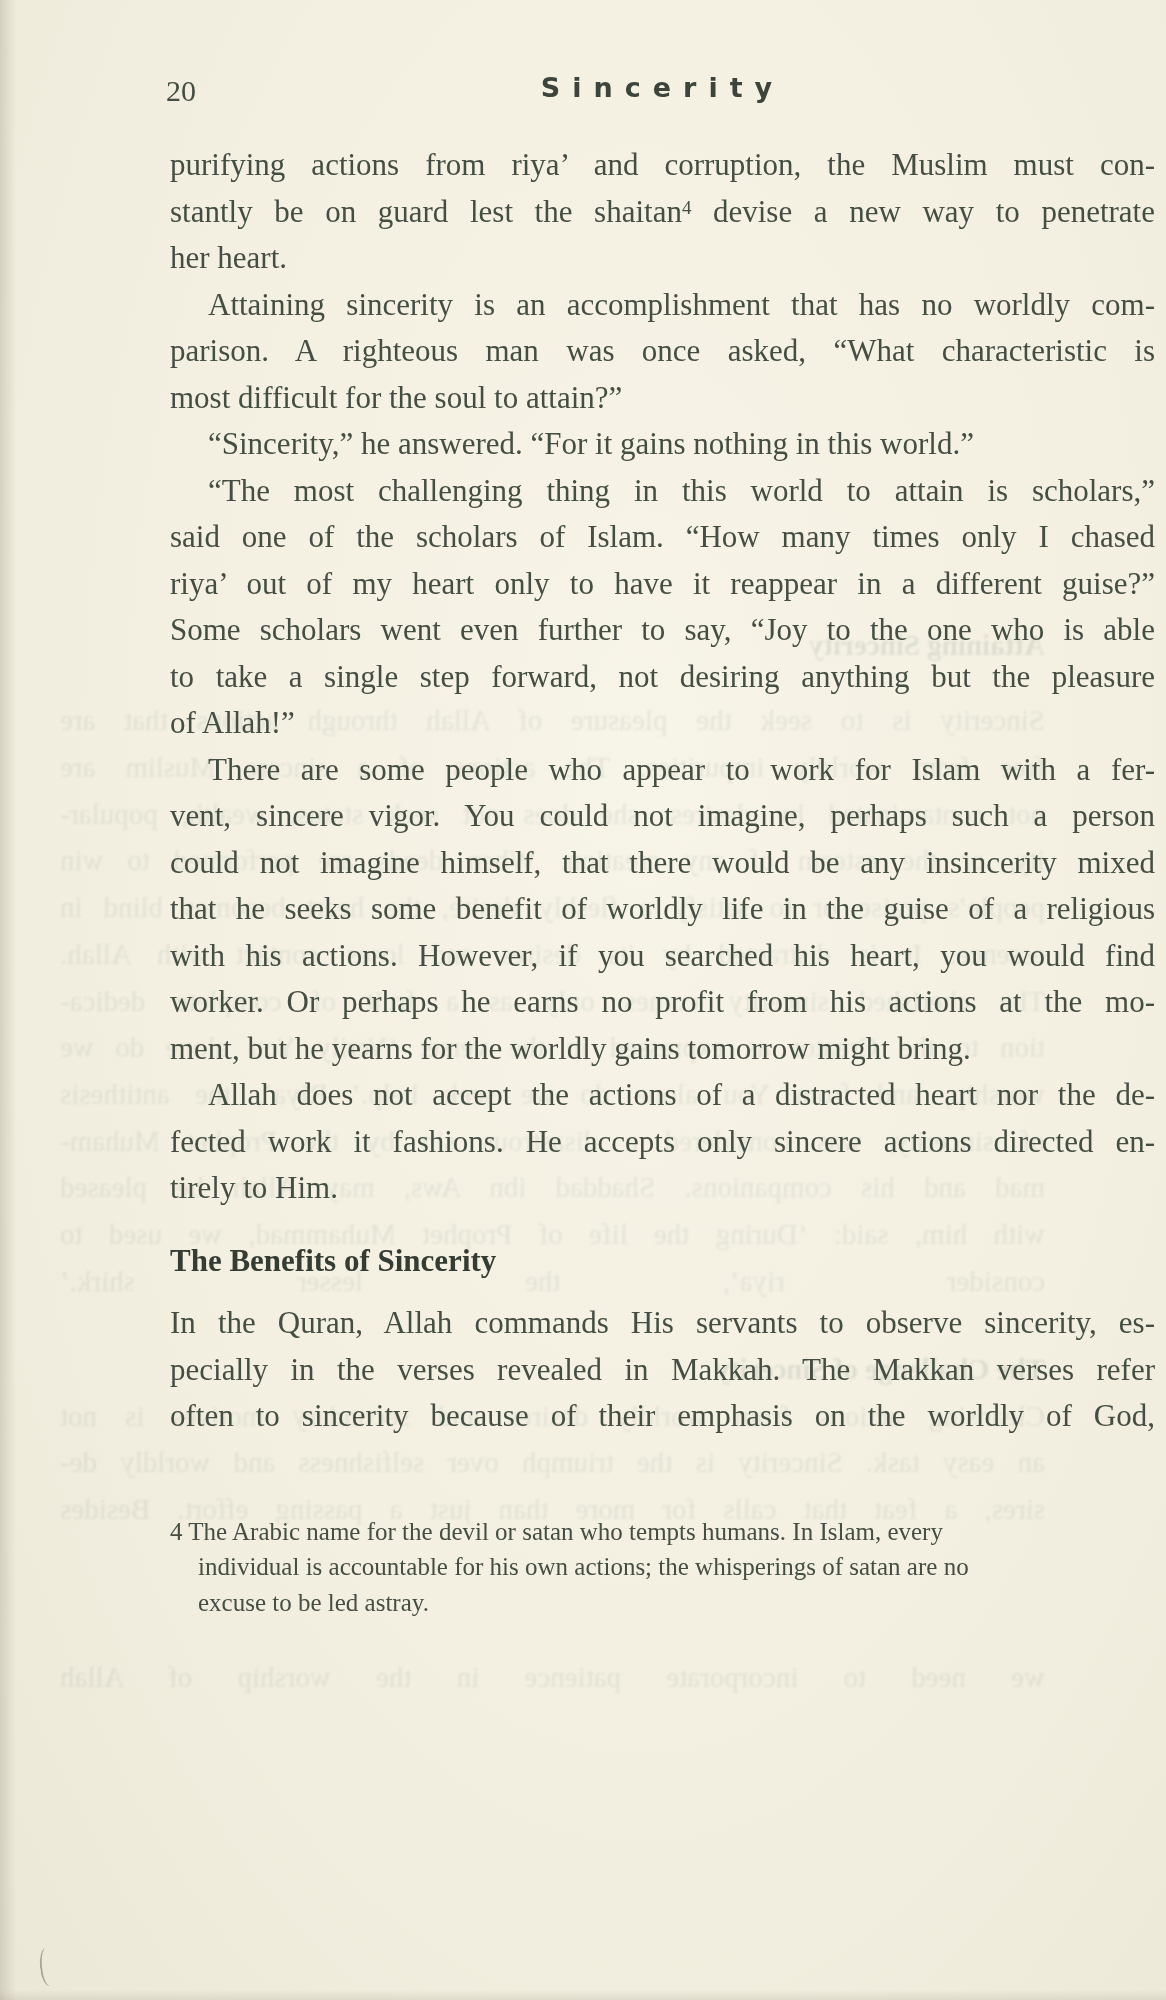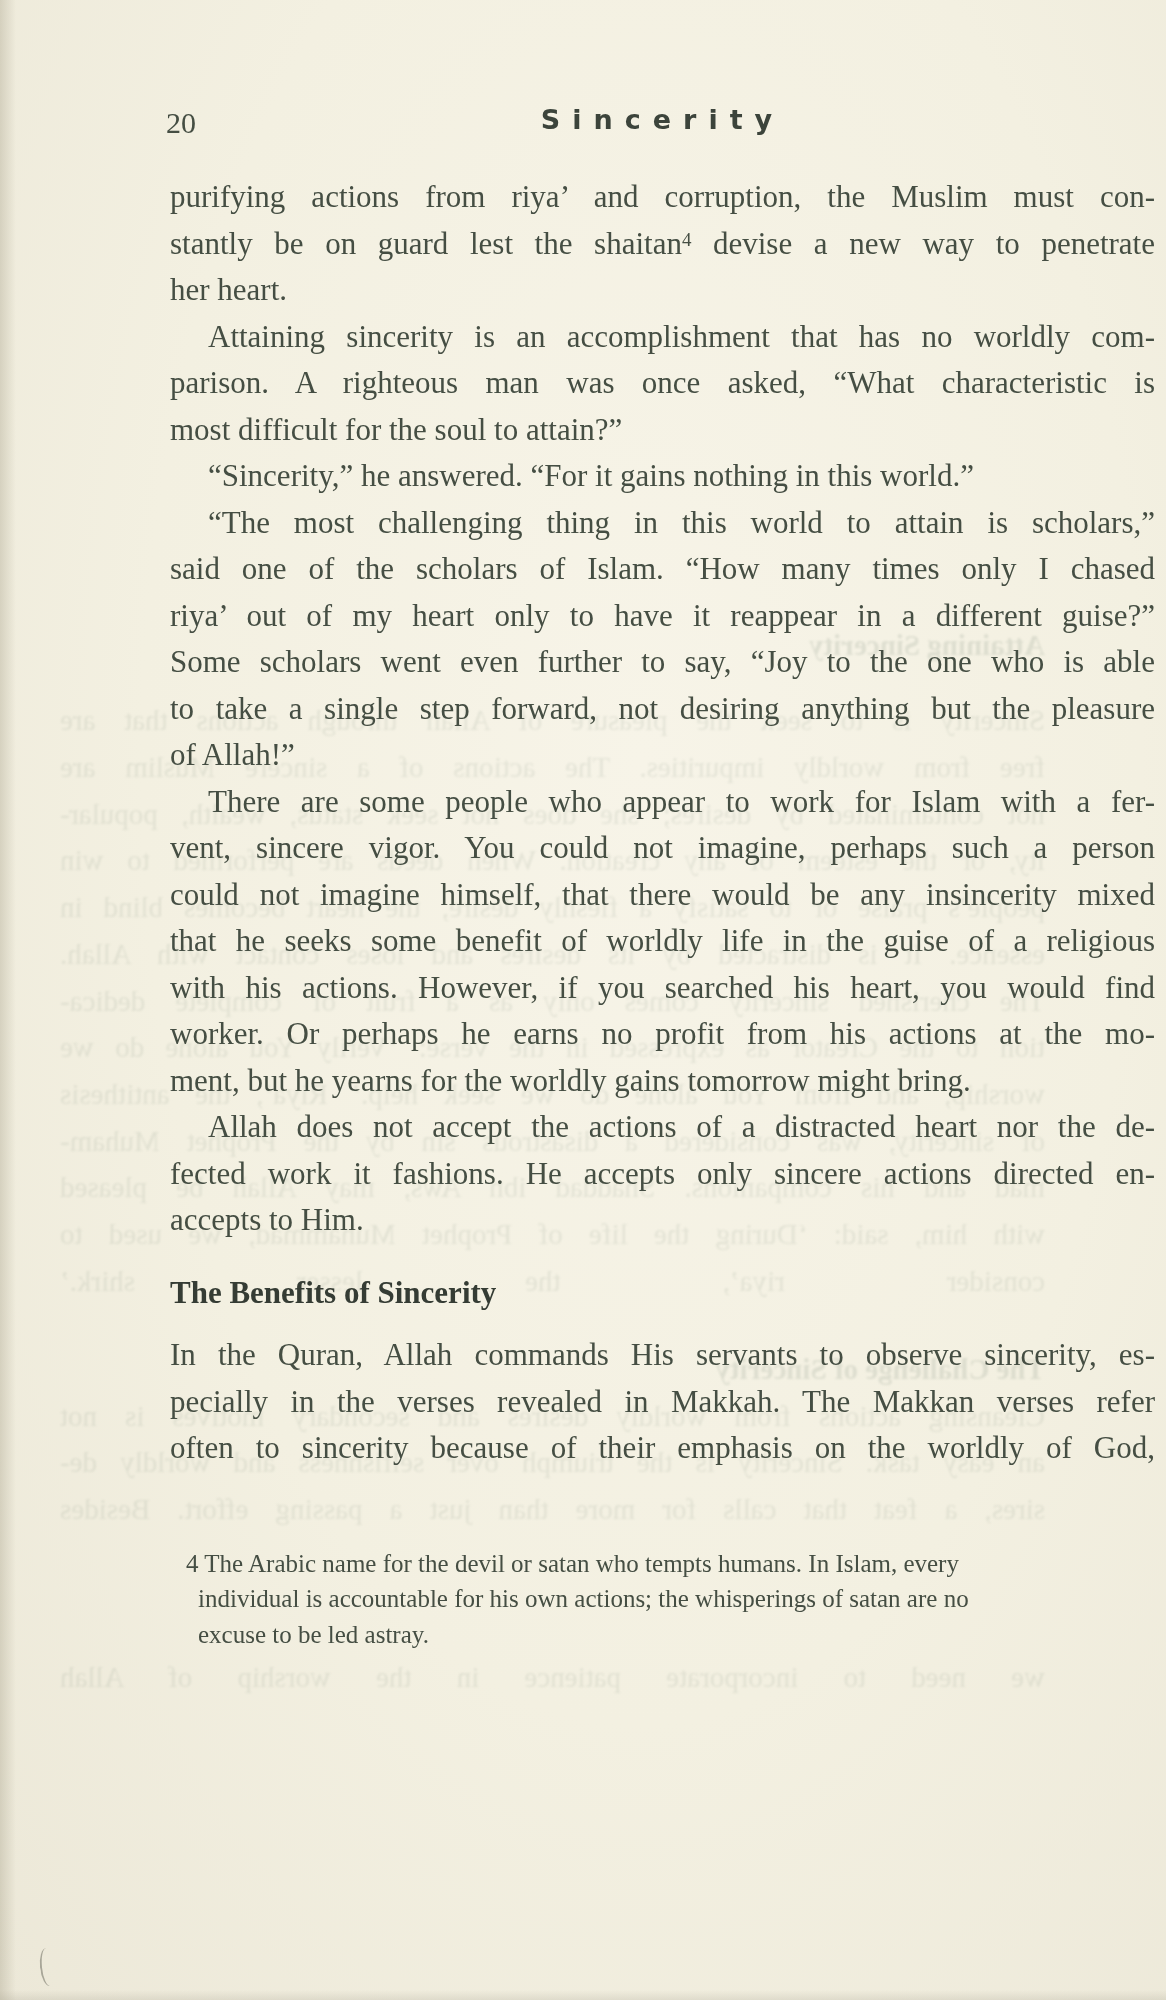--- a/index.html
+++ b/index.html
@@ -9,21 +9,21 @@
     margin:0;
     overflow:hidden;
     background:
       linear-gradient(90deg, rgba(170,164,142,.38) 0px, rgba(170,164,142,0) 16px),
       linear-gradient(0deg, rgba(160,155,138,.22) 0px, rgba(160,155,138,0) 10px),
       radial-gradient(ellipse at 55% 38%, #f7f4e8 0%, var(--paper,#f3f0e1) 55%, #ece8d8 100%);
     font-family:"Liberation Serif","DejaVu Serif",serif;
     color:var(--ink,#454e43);
   }
   .content{position:absolute;left:170px;top:0;width:985px;}
-  .running-header{position:relative;height:40px;margin-top:104px;}
+  .running-header{position:relative;height:40px;margin-top:72px;}
   .pagenum{position:absolute;left:-4px;top:2px;font-size:30px;color:var(--ink,#454e43);}
   .head-title{
     display:block;text-align:center;
     font-family:"DejaVu Sans","Liberation Sans",sans-serif;
     font-weight:600;font-size:27px;letter-spacing:12px;
     color:#3c443b;
   }
   #body-text{margin-top:30px;font-family:Liberation Serif, serif;}
   .line{
     font-size:31px;line-height:46.5px;
@@ -37,21 +37,21 @@
     margin:26px 0 0 0;padding:0;
     font-size:31px;line-height:46.5px;font-weight:bold;
     color:#353c34;
   }
   #section-text{margin-top:16px;}
   .footnote{
     margin-top:74px;
     padding-left:28px;
     font-size:25px;line-height:35.5px;
   }
-  .fn-line.first{text-indent:-28px;margin-left:16px;}
+  .fn-line.first{text-indent:-28px;}
   
   .ghost-layer{position:absolute;left:60px;top:0;width:985px;height:2000px;pointer-events:none;}
   .ghost{
     position:absolute;left:0;width:985px;
     transform:scaleX(-1);
     font-size:29px;line-height:34px;
     text-align:justify;text-align-last:justify;
     color:var(--ghost,#7d8c7c);
     opacity:.15;
     filter:blur(1.3px);
@@ -127,21 +127,21 @@
           <div class="line">vent, sincere vigor. You could not imagine, perhaps such a person</div>
           <div class="line">could not imagine himself, that there would be any insincerity mixed</div>
           <div class="line">that he seeks some benefit of worldly life in the guise of a religious</div>
           <div class="line">with his actions. However, if you searched his heart, you would find</div>
           <div class="line">worker. Or perhaps he earns no profit from his actions at the mo-</div>
           <div class="line last">ment, but he yearns for the worldly gains tomorrow might bring.</div>
         </div>
         <div class="para">
           <div class="line indent">Allah does not accept the actions of a distracted heart nor the de-</div>
           <div class="line">fected work it fashions. He accepts only sincere actions directed en-</div>
-          <div class="line last">accepts to Him.</div>
+          <div class="line last">tirely to Him.</div>
         </div>
       </div>
 
     <h2 class="section-heading">The Benefits of Sincerity</h2>
 
     <div id="section-text">
         <div class="para">
           <div class="line">In the Quran, Allah commands His servants to observe sincerity, es-</div>
           <div class="line">pecially in the verses revealed in Makkah. The Makkan verses refer</div>
           <div class="line">often to sincerity because of their emphasis on the worldly of God,</div>

